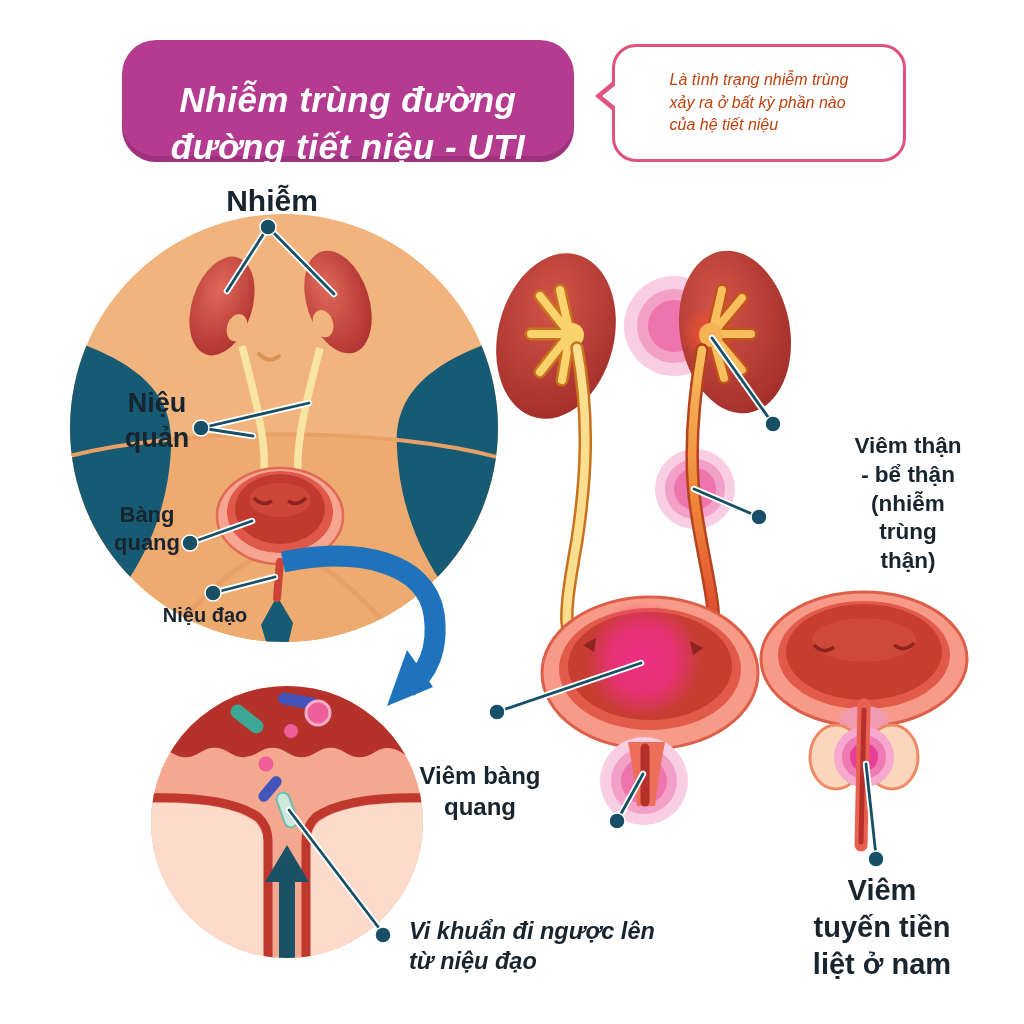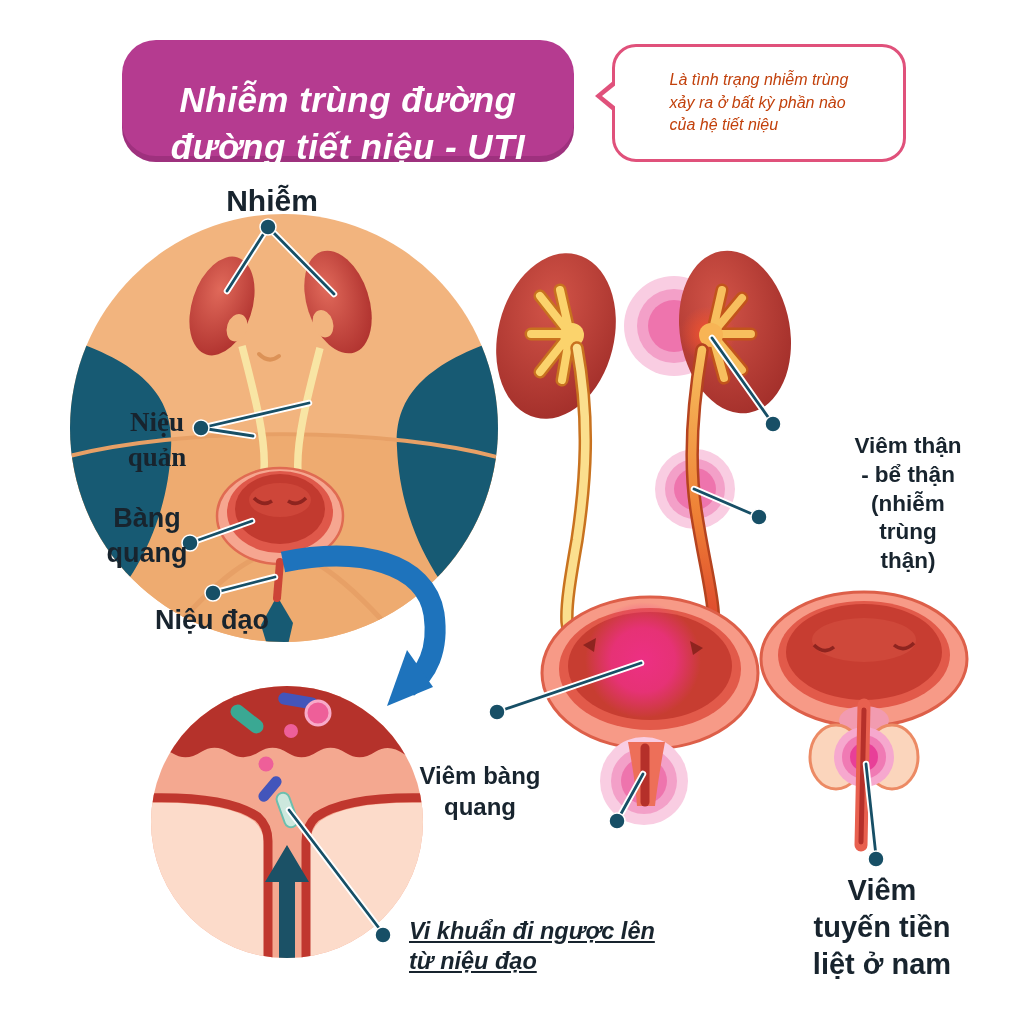--- a/index.html
+++ b/index.html
@@ -38,21 +38,21 @@
   }
   .bubble .tail-in{
     left:-13px;top:37px;border-width:12px 15px 12px 0;
     border-color:transparent #ffffff transparent transparent;
   }
   
   .lbl{
     position:absolute;font-weight:700;color:#18242e;text-align:center;
     white-space:pre-line;line-height:1.28;transform:translateX(-50%);
   }
-  .lbl.italic{font-style:italic;text-align:left;transform:none;text-decoration:underline;}
+  .lbl.italic{font-style:italic;text-align:left;transform:none;}
 </style>
 </head>
 <body>
 
 <div class="stage">
 
 <svg width="1024" height="1024" viewBox="0 0 1024 1024">
   <defs>
     <clipPath id="clipBody">
           <circle cx="284" cy="428" r="214"></circle>
@@ -300,25 +300,25 @@
 
 <div class="bubble">
   <span class="tail-out"></span>
   <span class="tail-in"></span>
   <div class="t">Là tình trạng nhiễm trùng
 xảy ra ở bất kỳ phần nào
 của hệ tiết niệu</div>
 </div>
 
 <div class="lbl" style="left:272px;top:182px;font-size:30px;">Nhiễm</div>
-<div class="lbl" style="left:157px;top:405px;font-size:27px;font-family:Liberation Serif, serif;">Niệu
+<div class="lbl" style="left:157px;top:386px;font-size:27px;">Niệu
 quản</div>
-<div class="lbl" style="left:147px;top:501px;font-size:27px;">Bàng
+<div class="lbl" style="left:147px;top:501px;font-size:22px;">Bàng
 quang</div>
-<div class="lbl" style="left:212px;top:603px;font-size:27px;">Niệu đạo</div>
+<div class="lbl" style="left:205px;top:603px;font-size:20px;">Niệu đạo</div>
 
 <div class="lbl" style="left:908px;top:432px;font-size:22.5px;">Viêm thận - bể thận
 (nhiễm trùng thận)</div>
 <div class="lbl" style="left:480px;top:761px;font-size:24px;">Viêm bàng
 quang</div>
 <div class="lbl" style="left:882px;top:872px;font-size:29px;">Viêm tuyến tiền
 liệt ở nam</div>
 <div class="lbl italic" style="left:409px;top:916px;font-size:23.5px;">Vi khuẩn đi ngược lên
 từ niệu đạo</div>
 

